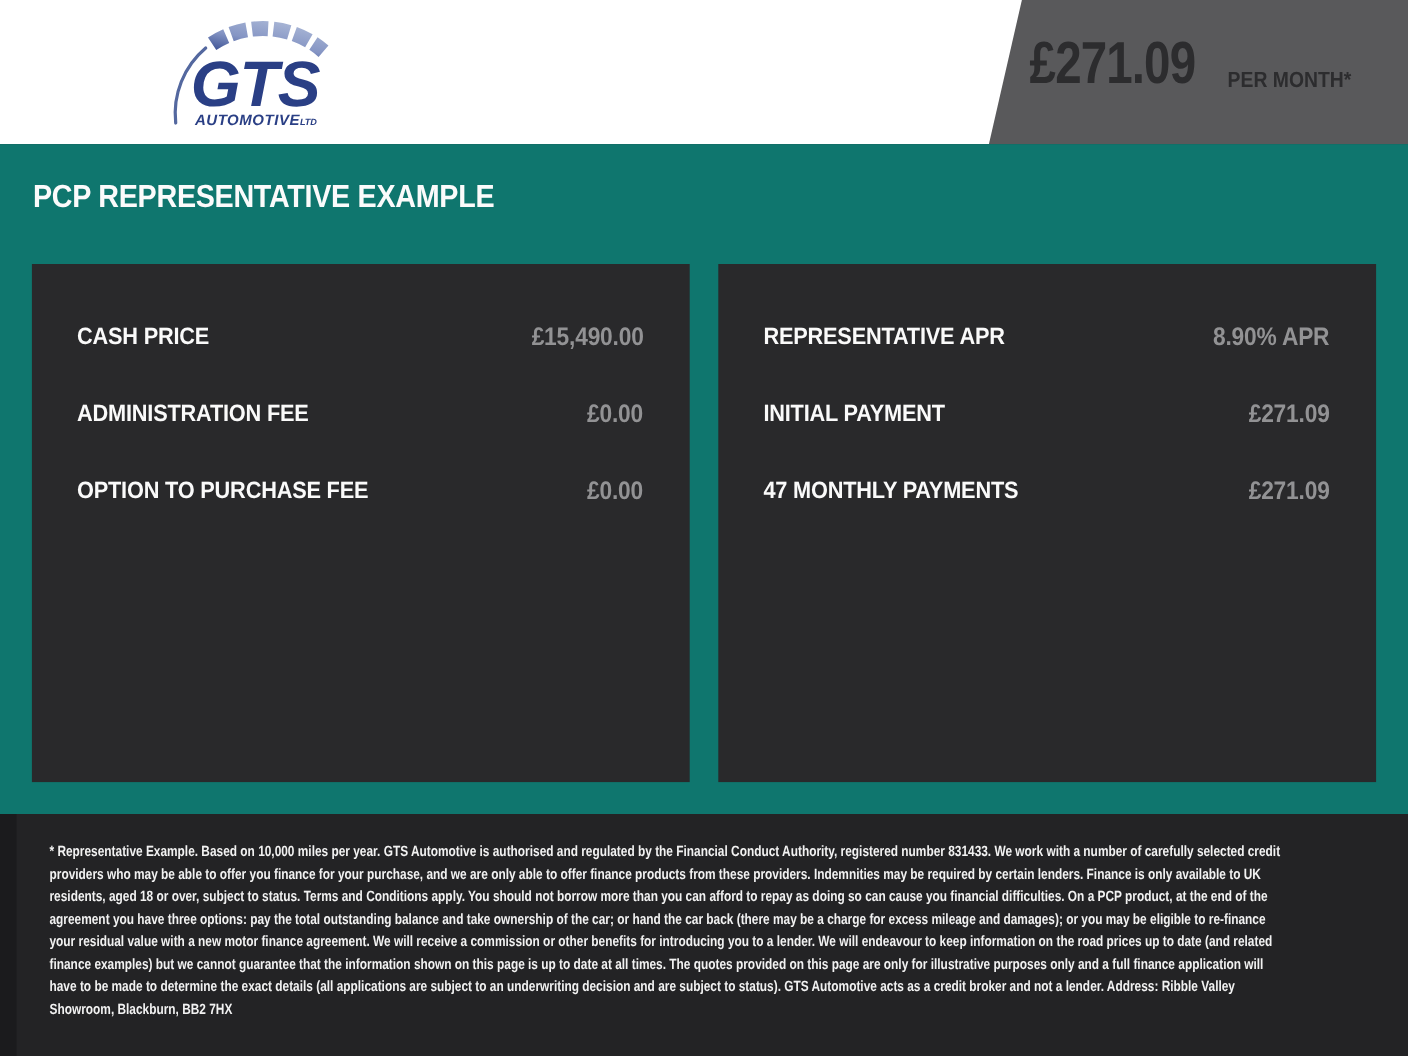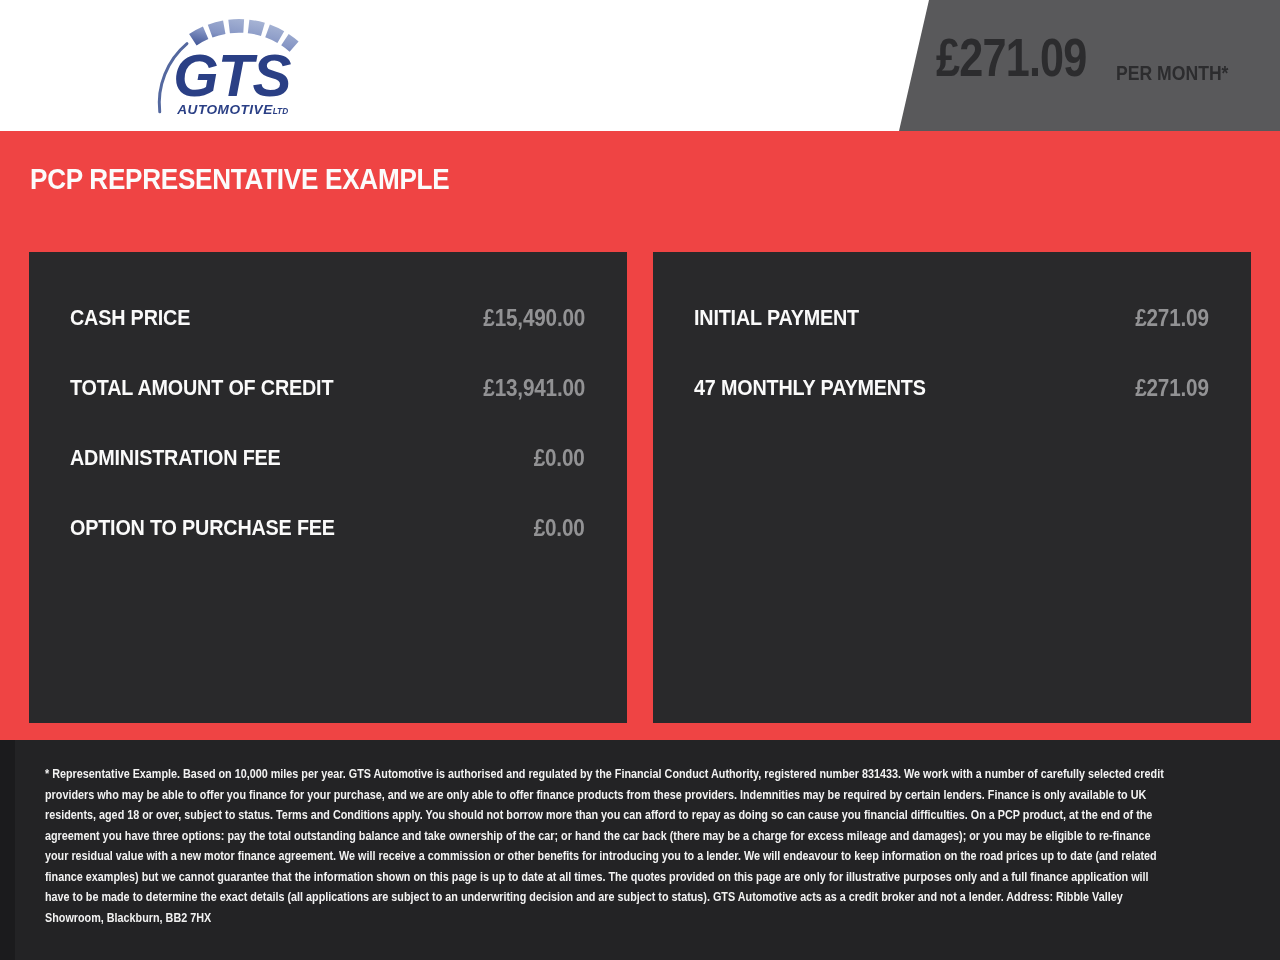--- a/index.html
+++ b/index.html
@@ -11,25 +11,25 @@
   .header { position: absolute; left: 0; top: 0; width: 1280px; height: 131px; background: #ffffff; }
   .logo { position: absolute; left: 150px; top: 16px; width: 185px; height: 105px; }
   .price-banner { position: absolute; inset: 0; background: #59595b;
     clip-path: polygon(929px 0px, 1280px 0px, 1280px 131px, 899px 131px); }
   .banner-amount { position: absolute; left: 936px; top: 26px; font-size: 54px; font-weight: bold;
     color: #2c2c2e; letter-spacing: -1px; transform: scaleX(0.80); transform-origin: left top; white-space: nowrap; }
   .banner-period { position: absolute; left: 1116px; top: 62px; font-size: 20px; font-weight: bold;
     color: #2c2c2e; transform: scaleX(0.88); transform-origin: left top; white-space: nowrap; }
 
   
-  .main { position: absolute; left: 0; top: 131px; width: 1280px; height: 609px; background: #ef4444; }
+  .main { position: absolute; left: 0; top: 131px; width: 1280px; height: 609px; background: #0f766e; }
   .page-title { position: absolute; left: 30px; top: 32px; font-size: 29px; font-weight: bold;
     color: #fbfbfb; letter-spacing: -0.3px; transform: scaleX(0.90); transform-origin: left top; white-space: nowrap; }
   .panel { position: absolute; top: 109px; width: 598px; height: 471px; background: #29292b;
-    padding: 31px 42px 0 41px; margin-top: 12px; }
+    padding: 31px 42px 0 41px; }
   .panel.left { left: 29px; }
   .panel.right { left: 653px; }
   .row { display: flex; justify-content: space-between; align-items: center; height: 70px; }
   .lbl { font-size: 21.5px; font-weight: bold; color: #fafafa; letter-spacing: -0.2px;
     transform: scaleX(0.92); transform-origin: left center; white-space: nowrap; }
   .val { font-size: 23px; font-weight: bold; color: #929294; letter-spacing: -0.2px;
     transform: scaleX(0.90); transform-origin: right center; white-space: nowrap; }
 
   
   .footer { position: absolute; left: 0; top: 740px; width: 1280px; height: 220px; background: #232325; margin-left: 15px; }
@@ -72,34 +72,34 @@
 
   <div class="main">
     <h1 class="page-title">PCP REPRESENTATIVE EXAMPLE</h1>
 
     <section class="panel left">
       <div class="row">
         <span class="lbl">CASH PRICE</span>
         <span class="val">£15,490.00</span>
       </div>
       <div class="row">
-        <span class="lbl">TOTAL AMOUNT OF CREDIT</span>
-        <span class="val">£13,941.00</span>
-      </div>
-      <div class="row">
         <span class="lbl">ADMINISTRATION FEE</span>
         <span class="val">£0.00</span>
       </div>
       <div class="row">
         <span class="lbl">OPTION TO PURCHASE FEE</span>
         <span class="val">£0.00</span>
       </div>
     </section>
 
     <section class="panel right">
+      <div class="row">
+        <span class="lbl">REPRESENTATIVE APR</span>
+        <span class="val">8.90% APR</span>
+      </div>
       <div class="row">
         <span class="lbl">INITIAL PAYMENT</span>
         <span class="val">£271.09</span>
       </div>
       <div class="row">
         <span class="lbl">47 MONTHLY PAYMENTS</span>
         <span class="val">£271.09</span>
       </div>
     </section>
   </div>

